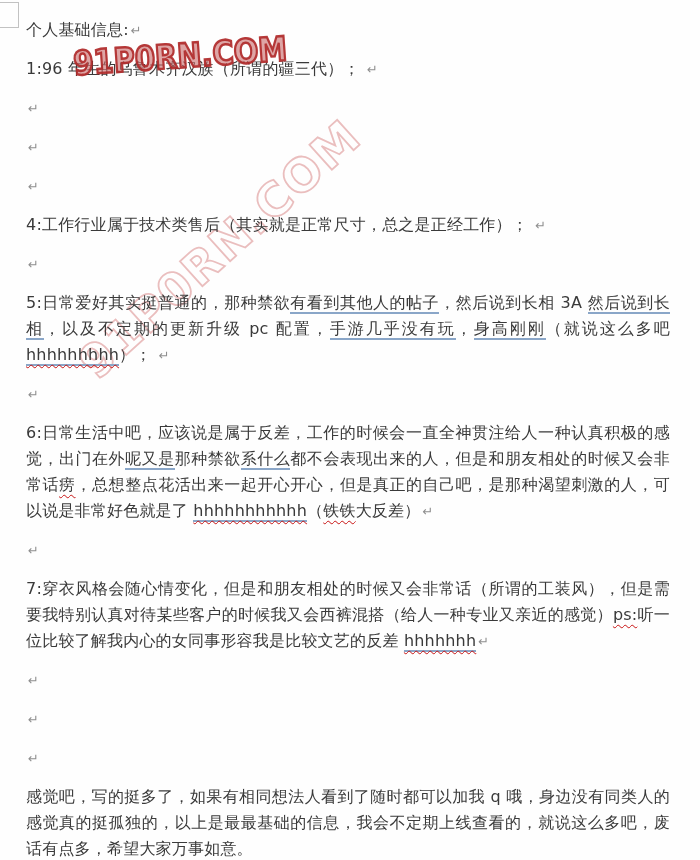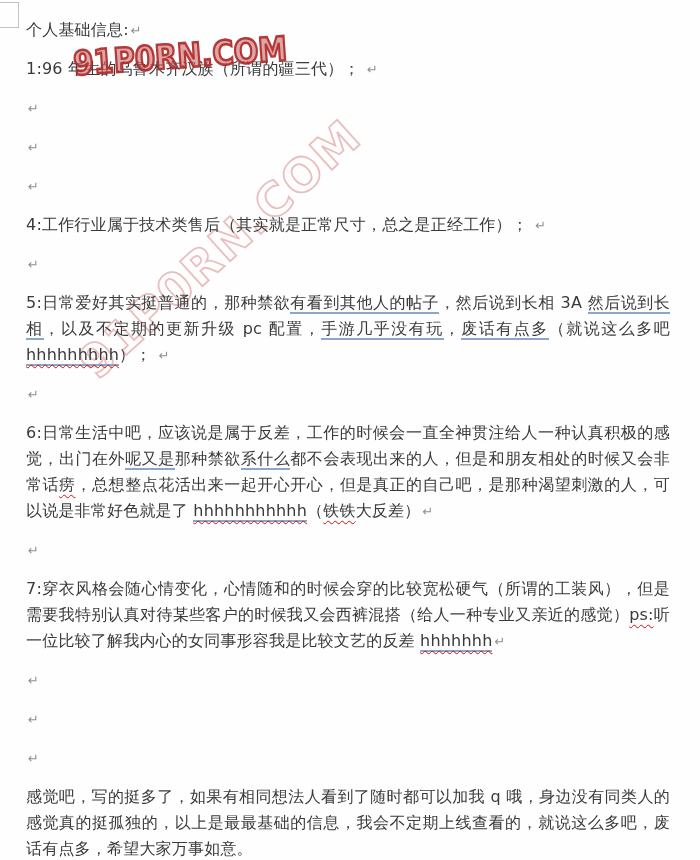--- a/index.html
+++ b/index.html
@@ -62,24 +62,24 @@
 <div class="wm wm-diag">91P0RN.COM</div>
 
 <div class="doc">
     <p><span>个人基础信息:</span><span class="pilcrow">↵</span></p>
     <p><span>1:96 年生的乌鲁木齐汉族（所谓的疆三代）； </span><span class="pilcrow">↵</span></p>
     <p><span class="pilcrow">↵</span></p>
     <p><span class="pilcrow">↵</span></p>
     <p><span class="pilcrow">↵</span></p>
     <p><span>4:工作行业属于技术类售后（其实就是正常尺寸，总之是正经工作）； </span><span class="pilcrow">↵</span></p>
     <p><span class="pilcrow">↵</span></p>
-    <p><span>5:日常爱好其实挺普通的，那种禁欲</span><span class="u-blue">有看到其他人的帖子</span><span>，然后说到长相 3A </span><span class="u-blue">然后说到长相</span><span>，以及不定期的更新升级 pc 配置，</span><span class="u-blue">手游几乎没有玩</span><span>，</span><span class="u-blue">废话有点多</span><span>（就说这么多吧 </span><span class="u-blue sp-red">hhhhhhhhh</span><span>）； </span><span class="pilcrow">↵</span></p>
+    <p><span>5:日常爱好其实挺普通的，那种禁欲</span><span class="u-blue">有看到其他人的帖子</span><span>，然后说到长相 3A </span><span class="u-blue">然后说到长相</span><span>，以及不定期的更新升级 pc 配置，</span><span class="u-blue">手游几乎没有玩</span><span>，</span><span class="u-blue">身高刚刚</span><span>（就说这么多吧 </span><span class="u-blue sp-red">hhhhhhhhh</span><span>）； </span><span class="pilcrow">↵</span></p>
     <p><span class="pilcrow">↵</span></p>
     <p><span>6:日常生活中吧，应该说是属于反差，工作的时候会一直全神贯注给人一种认真积极的感觉，出门在外</span><span class="u-blue">呢又是</span><span>那种禁欲</span><span class="u-blue">系什么</span><span>都不会表现出来的人，但是和朋友相处的时候又会非常话</span><span class="sp-red">痨</span><span>，总想整点花活出来一起开心开心，但是真正的自己吧，是那种渴望刺激的人，可以说是非常好色就是了 </span><span class="u-blue sp-red">hhhhhhhhhhh</span><span>（</span><span class="sp-red">铁铁</span><span>大反差）</span><span class="pilcrow">↵</span></p>
     <p><span class="pilcrow">↵</span></p>
-    <p><span>7:穿衣风格会随心情变化，心情随和的时候会穿的比较宽松硬气（所谓的工装风），但是需要我特别认真对待某些客户的时候我又会西裤混搭（给人一种专业又亲近的感觉）</span><span class="sp-red">ps:</span><span>听一位比较了解我内心的女同事形容我是比较文艺的反差 </span><span class="u-blue sp-red">hhhhhhh</span><span class="pilcrow">↵</span></p>
+    <p><span>7:穿衣风格会随心情变化，但是和朋友相处的时候又会非常话（所谓的工装风），但是需要我特别认真对待某些客户的时候我又会西裤混搭（给人一种专业又亲近的感觉）</span><span class="sp-red">ps:</span><span>听一位比较了解我内心的女同事形容我是比较文艺的反差 </span><span class="u-blue sp-red">hhhhhhh</span><span class="pilcrow">↵</span></p>
     <p><span class="pilcrow">↵</span></p>
     <p><span class="pilcrow">↵</span></p>
     <p><span class="pilcrow">↵</span></p>
     <p><span>感觉吧，写的挺多了，如果有相同想法人看到了随时都可以加我 q 哦，身边没有同类人的感觉真的挺孤独的，以上是最最基础的信息，我会不定期上线查看的，就说这么多吧，废话有点多，希望大家万事如意。</span></p>
   </div>
 
 <div class="wm wm-top">91P0RN.COM</div>
 
 </body></html>

